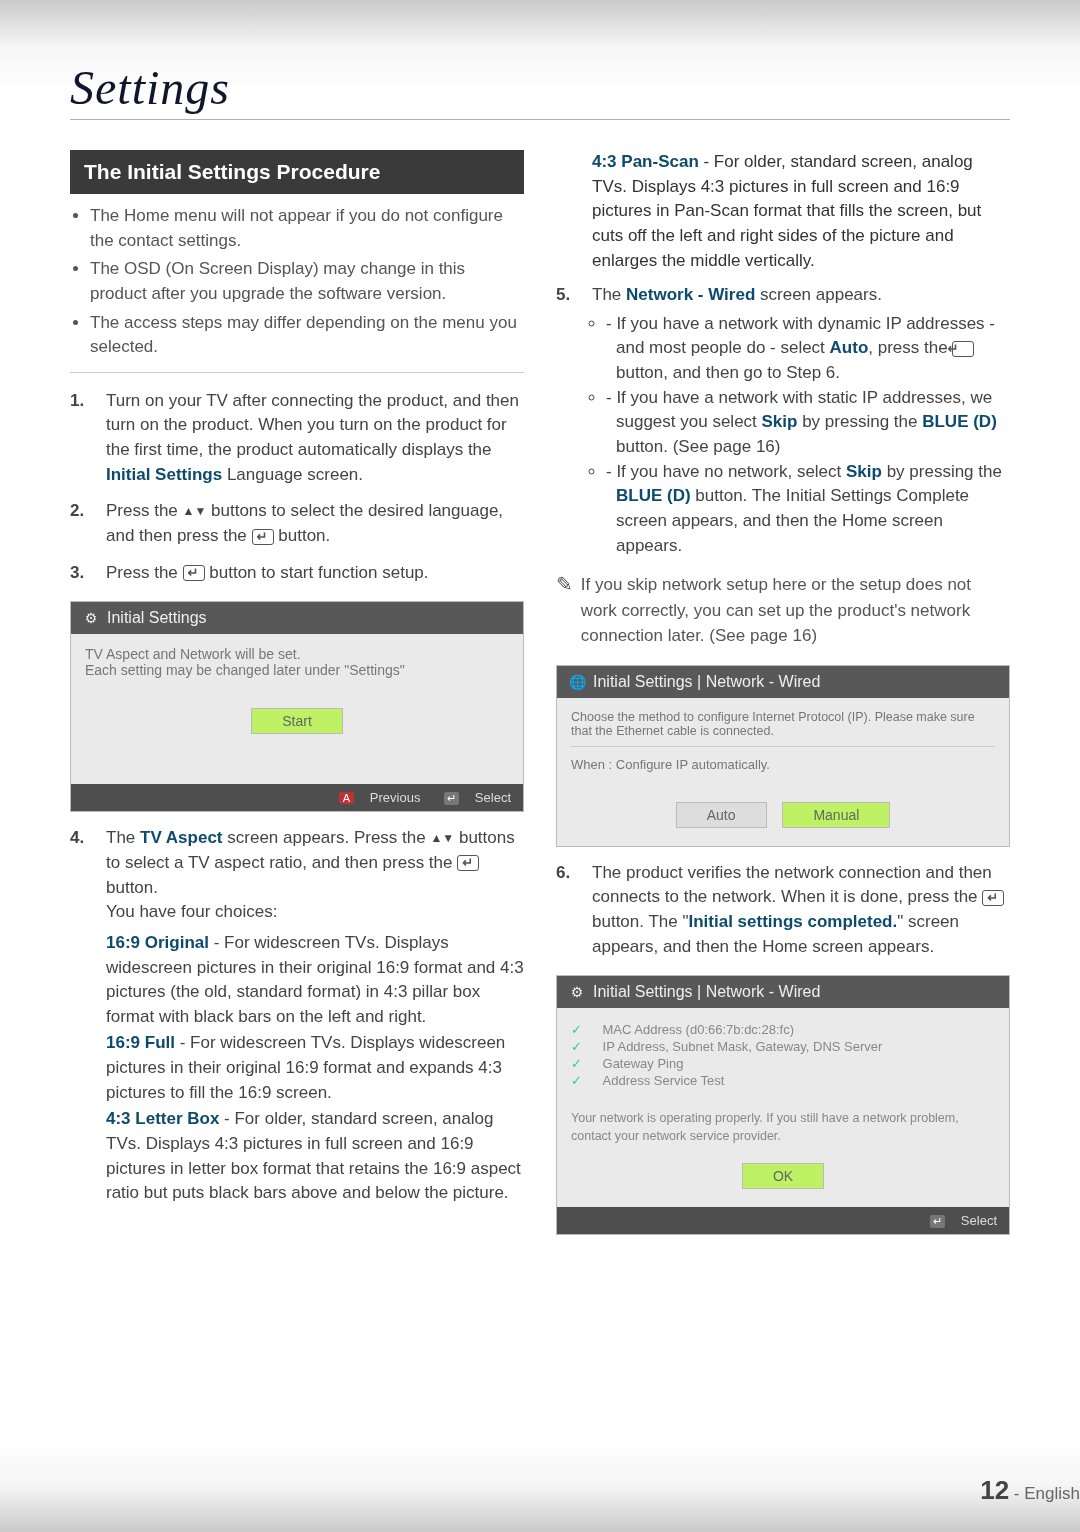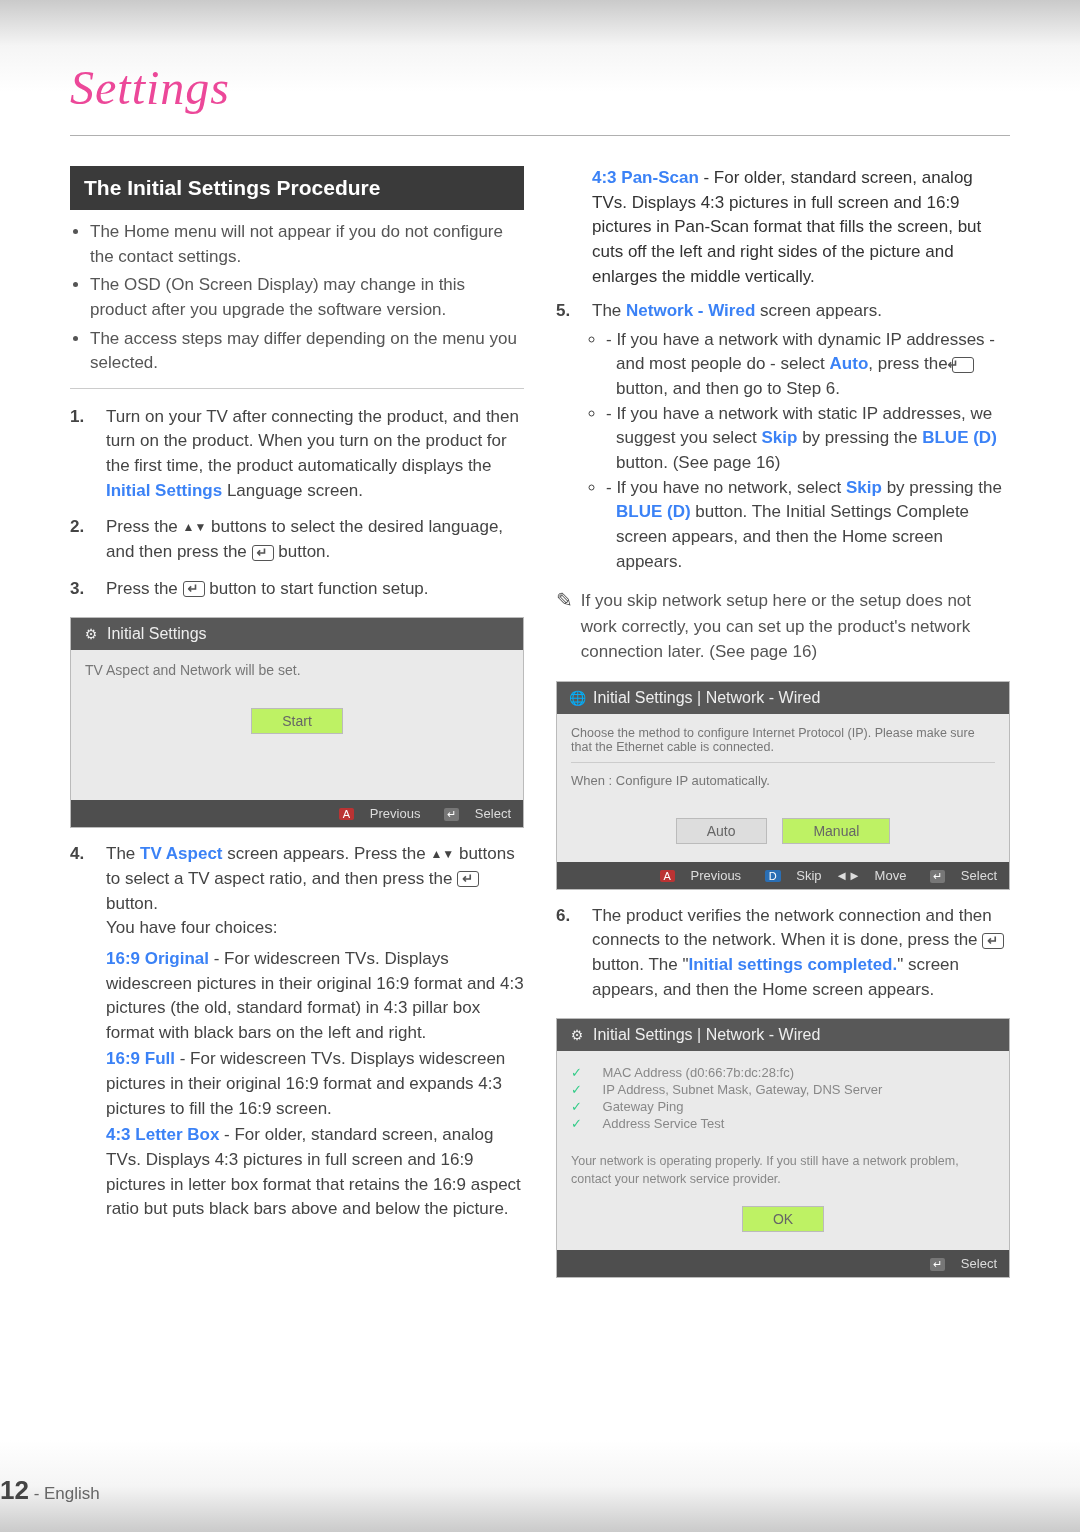--- a/index.html
+++ b/index.html
@@ -11,23 +11,23 @@
     position: relative;
     color: #333;
   }
   .page {
     padding: 60px 70px 40px 70px;
   }
   .section-title {
     font-family: Georgia, 'Times New Roman', serif;
     font-style: italic;
     font-size: 48px;
-    color: #ec4899;
+    color: #0f172a;
     border-bottom: 1px solid #b0b0b0;
-    padding-bottom: 20px;
+    padding-bottom: 4px;
     margin-bottom: 30px;
     letter-spacing: 1px;
   }
   .columns {
     display: flex;
     gap: 32px;
   }
   .col { flex: 1; min-width: 0; }
   .bar {
     background: #3a3a3a;
@@ -48,21 +48,21 @@
   .lead-list li { margin: 4px 0 4px 20px; list-style: disc; }
   ol.steps { list-style: none; counter-reset: step; font-size: 17px; color: #444; line-height: 1.45; }
   ol.steps > li { display: flex; margin-bottom: 12px; }
   ol.steps > li .num { font-weight: bold; width: 36px; flex-shrink: 0; }
   ol.steps > li .body { flex: 1; }
   .sub { margin-top: 4px; }
   .sub li { margin-left: 14px; text-indent: -10px; padding-left: 10px; }
   .sub li::before { content: "- "; }
   .note { display: flex; gap: 8px; margin-top: 14px; font-size: 17px; color: #555; line-height: 1.5; }
   .note-icon { font-size: 20px; color: #555; line-height: 1.2; }
-  b { font-weight: bold; color: #3b82f6; }
+  b { font-weight: bold; color: #0c4a6e; }
 
   
   .panel {
     border: 1px solid #bbb;
     margin: 16px 0 14px 0;
     font-size: 14px;
     color: #777;
   }
   .panel-head {
     background: #585858;
@@ -114,22 +114,22 @@
     position:relative; vertical-align:middle; background:#fff;
   }
   .enter-icon::after { content:"↵"; position:absolute; left:4px; top:-2px; font-size:13px; color:#555; font-weight:bold; }
 
   .choices { margin-top: 6px; font-size: 17px; line-height:1.45; }
   .choices p { margin-bottom: 2px; }
 
   .pagefoot {
     position: absolute;
     bottom: 26px;
-    left: 0; right: 12px;
-    text-align: left;
+    left: 0; right: 0;
+    text-align: right;
     font-size: 17px;
     color: #666;
   }
   .pagefoot .pn { font-size: 26px; font-weight: bold; color:#444; }
 
   .hr-thin { border-top:1px solid #ccc; margin:8px 0 10px 0; }
 </style>
 </head>
 <body>
 
@@ -168,20 +168,21 @@
         </li>
       </ol>
 
       <div class="panel">
         <div class="panel-head">
           <span class="hicon">⚙</span>
           <span>Initial Settings</span>
         </div>
         <div class="panel-body mid">
           <div>TV Aspect and Network will be set.</div>
+          <div>Each setting may be changed later under "Settings"</div>
           <div class="btn-row">
             <span class="btn">Start</span>
           </div>
         </div>
         <div class="panel-foot">
           <span><span class="kA">A</span> <span>Previous</span></span>
           <span><span class="kE">↵</span> <span>Select</span></span>
         </div>
       </div>
 
@@ -231,26 +232,20 @@
           <span>Initial Settings | Network - Wired</span>
         </div>
         <div class="panel-body">
           <div style="font-size:12.5px;">Choose the method to configure Internet Protocol (IP). Please make sure that the Ethernet cable is connected.</div>
           <div class="hr-thin"></div>
           <div style="font-size:13px;">When : Configure IP automatically.</div>
           <div class="btn-row">
             <span class="btn sel">Auto</span>
             <span class="btn">Manual</span>
           </div>
-        </div>
-        <div class="panel-foot">
-          <span><span class="kA">A</span> <span>Previous</span></span>
-          <span><span class="kD">D</span> <span>Skip</span></span>
-          <span>◄► <span>Move</span></span>
-          <span><span class="kE">↵</span> <span>Select</span></span>
         </div>
       </div>
 
       <ol class="steps">
         <li>
           <div class="num">6.</div>
           <div class="body">
             <span>The product verifies the network connection and then connects to the network. When it is done, press the </span><span class="enter-icon"></span><span> button. The "</span><b>Initial settings completed.</b><span>" screen appears, and then the Home screen appears.</span>
           </div>
         </li>

